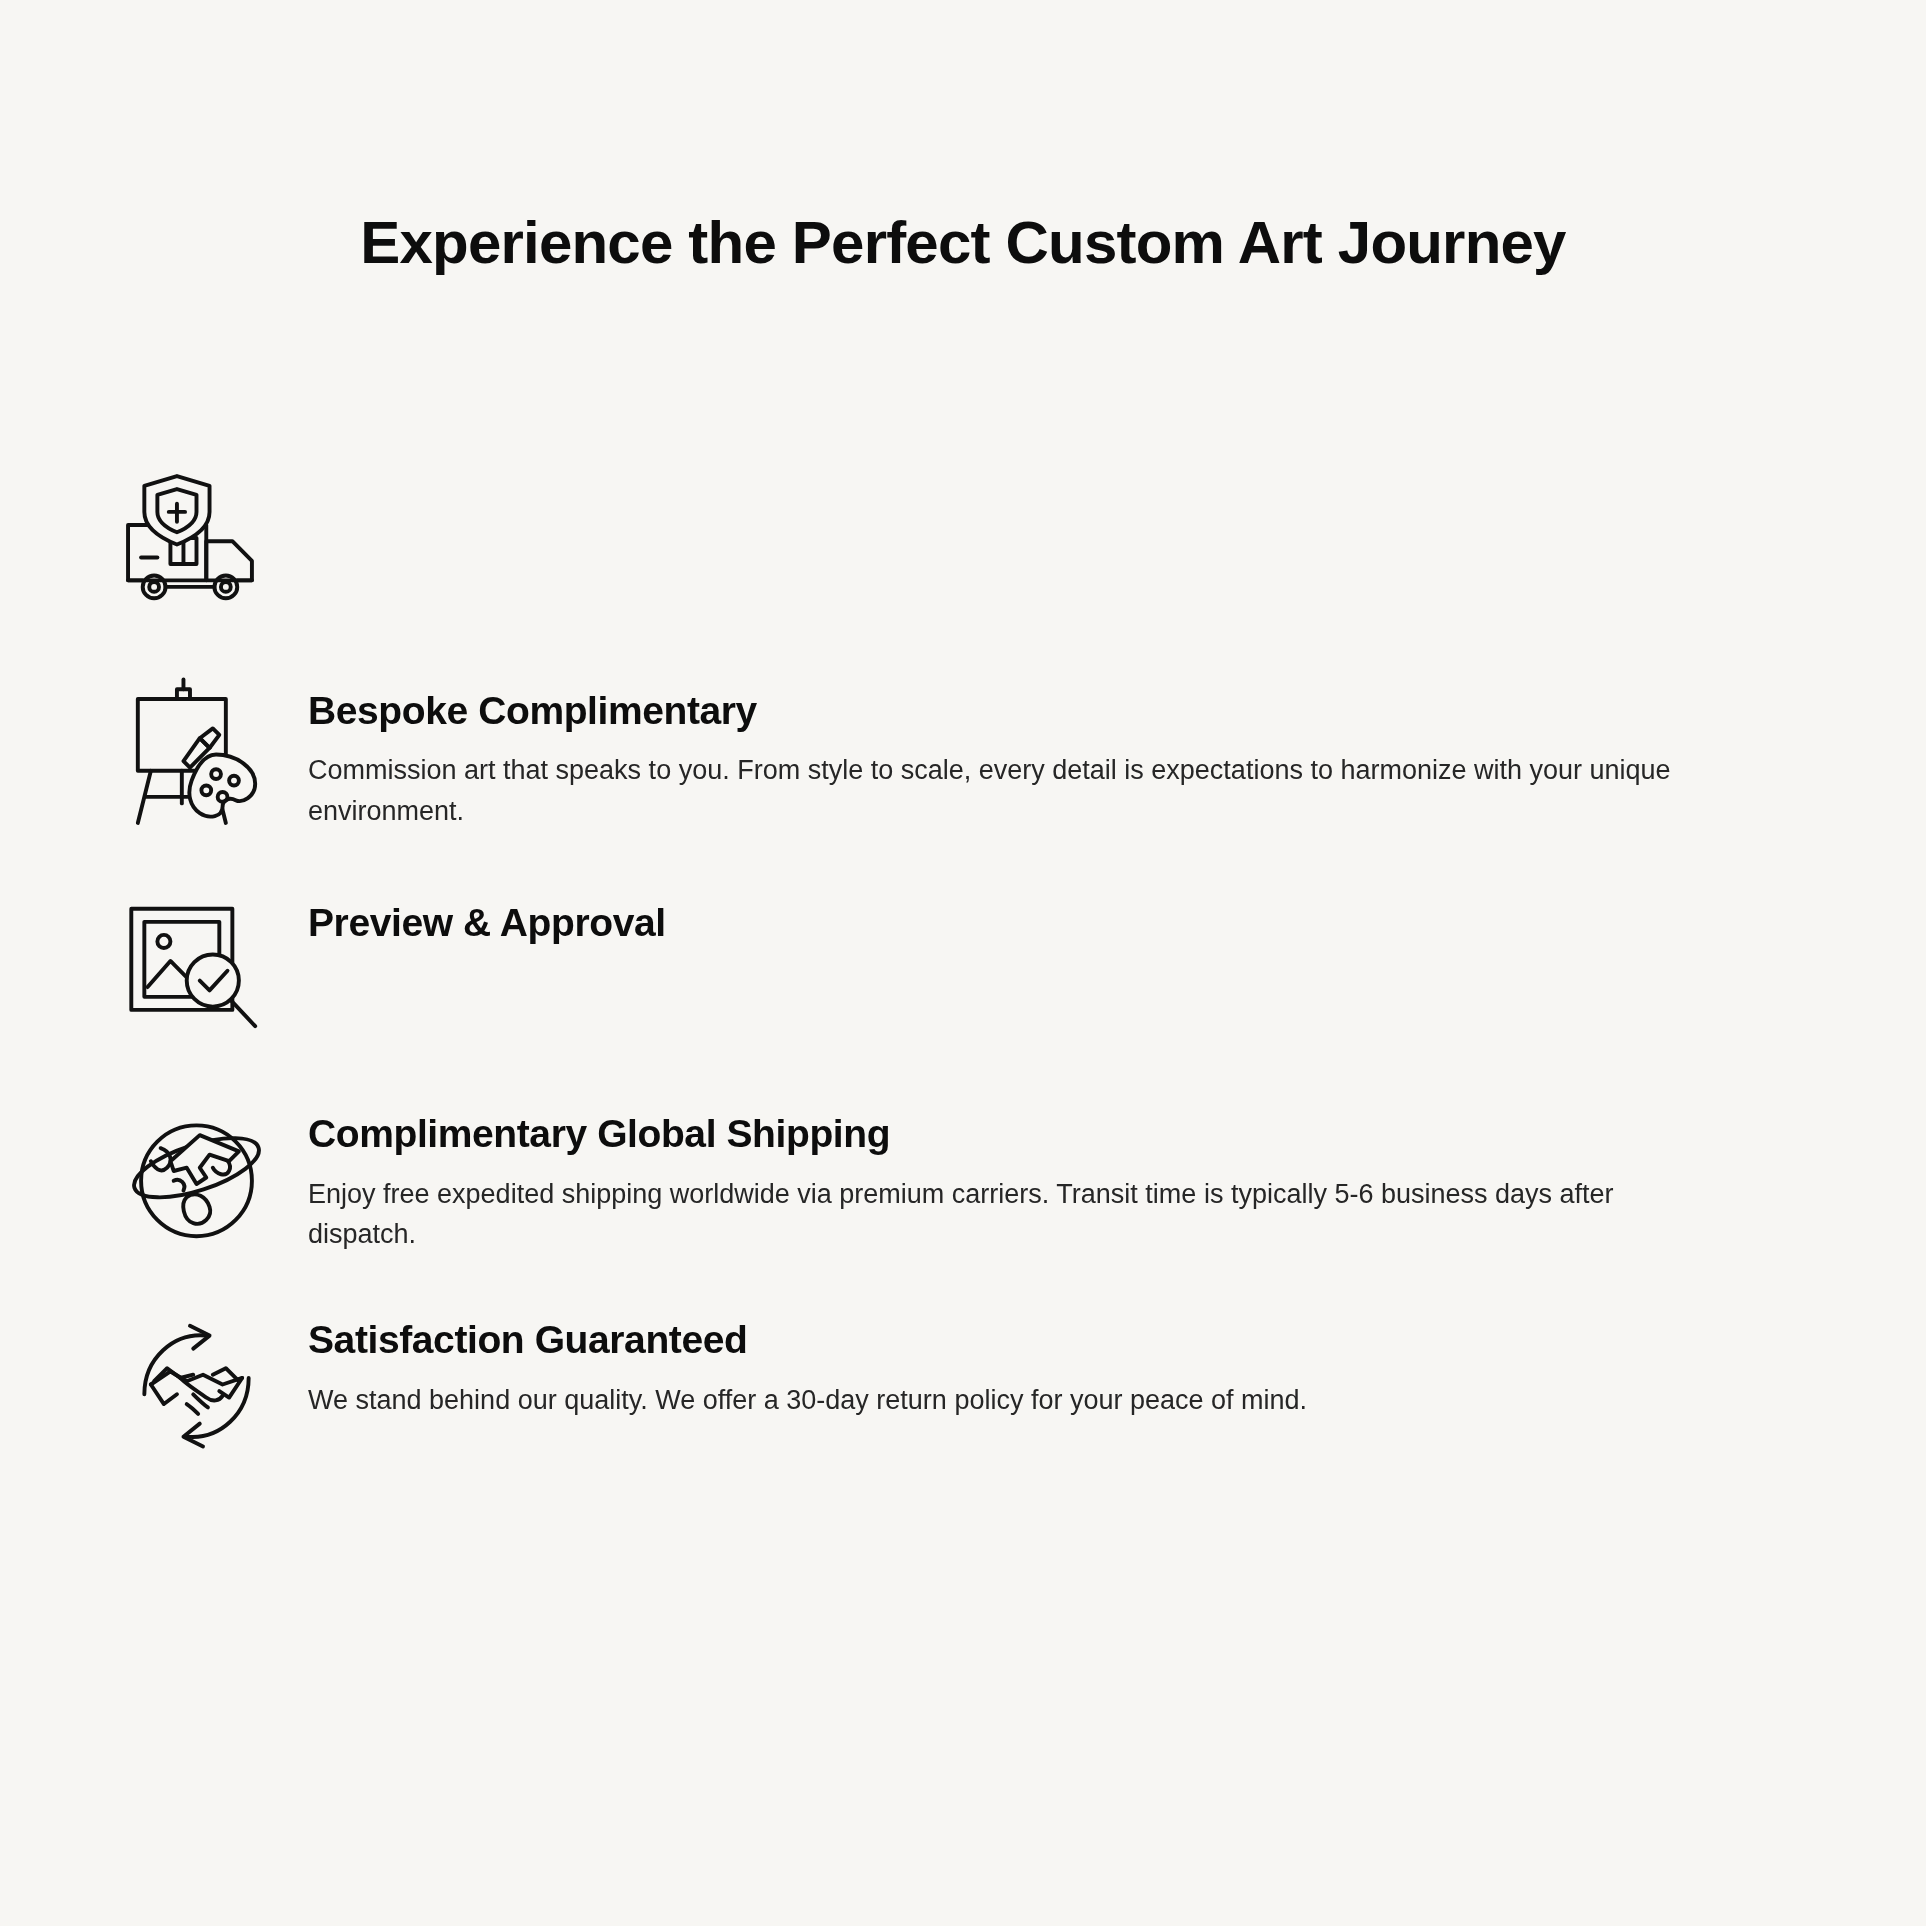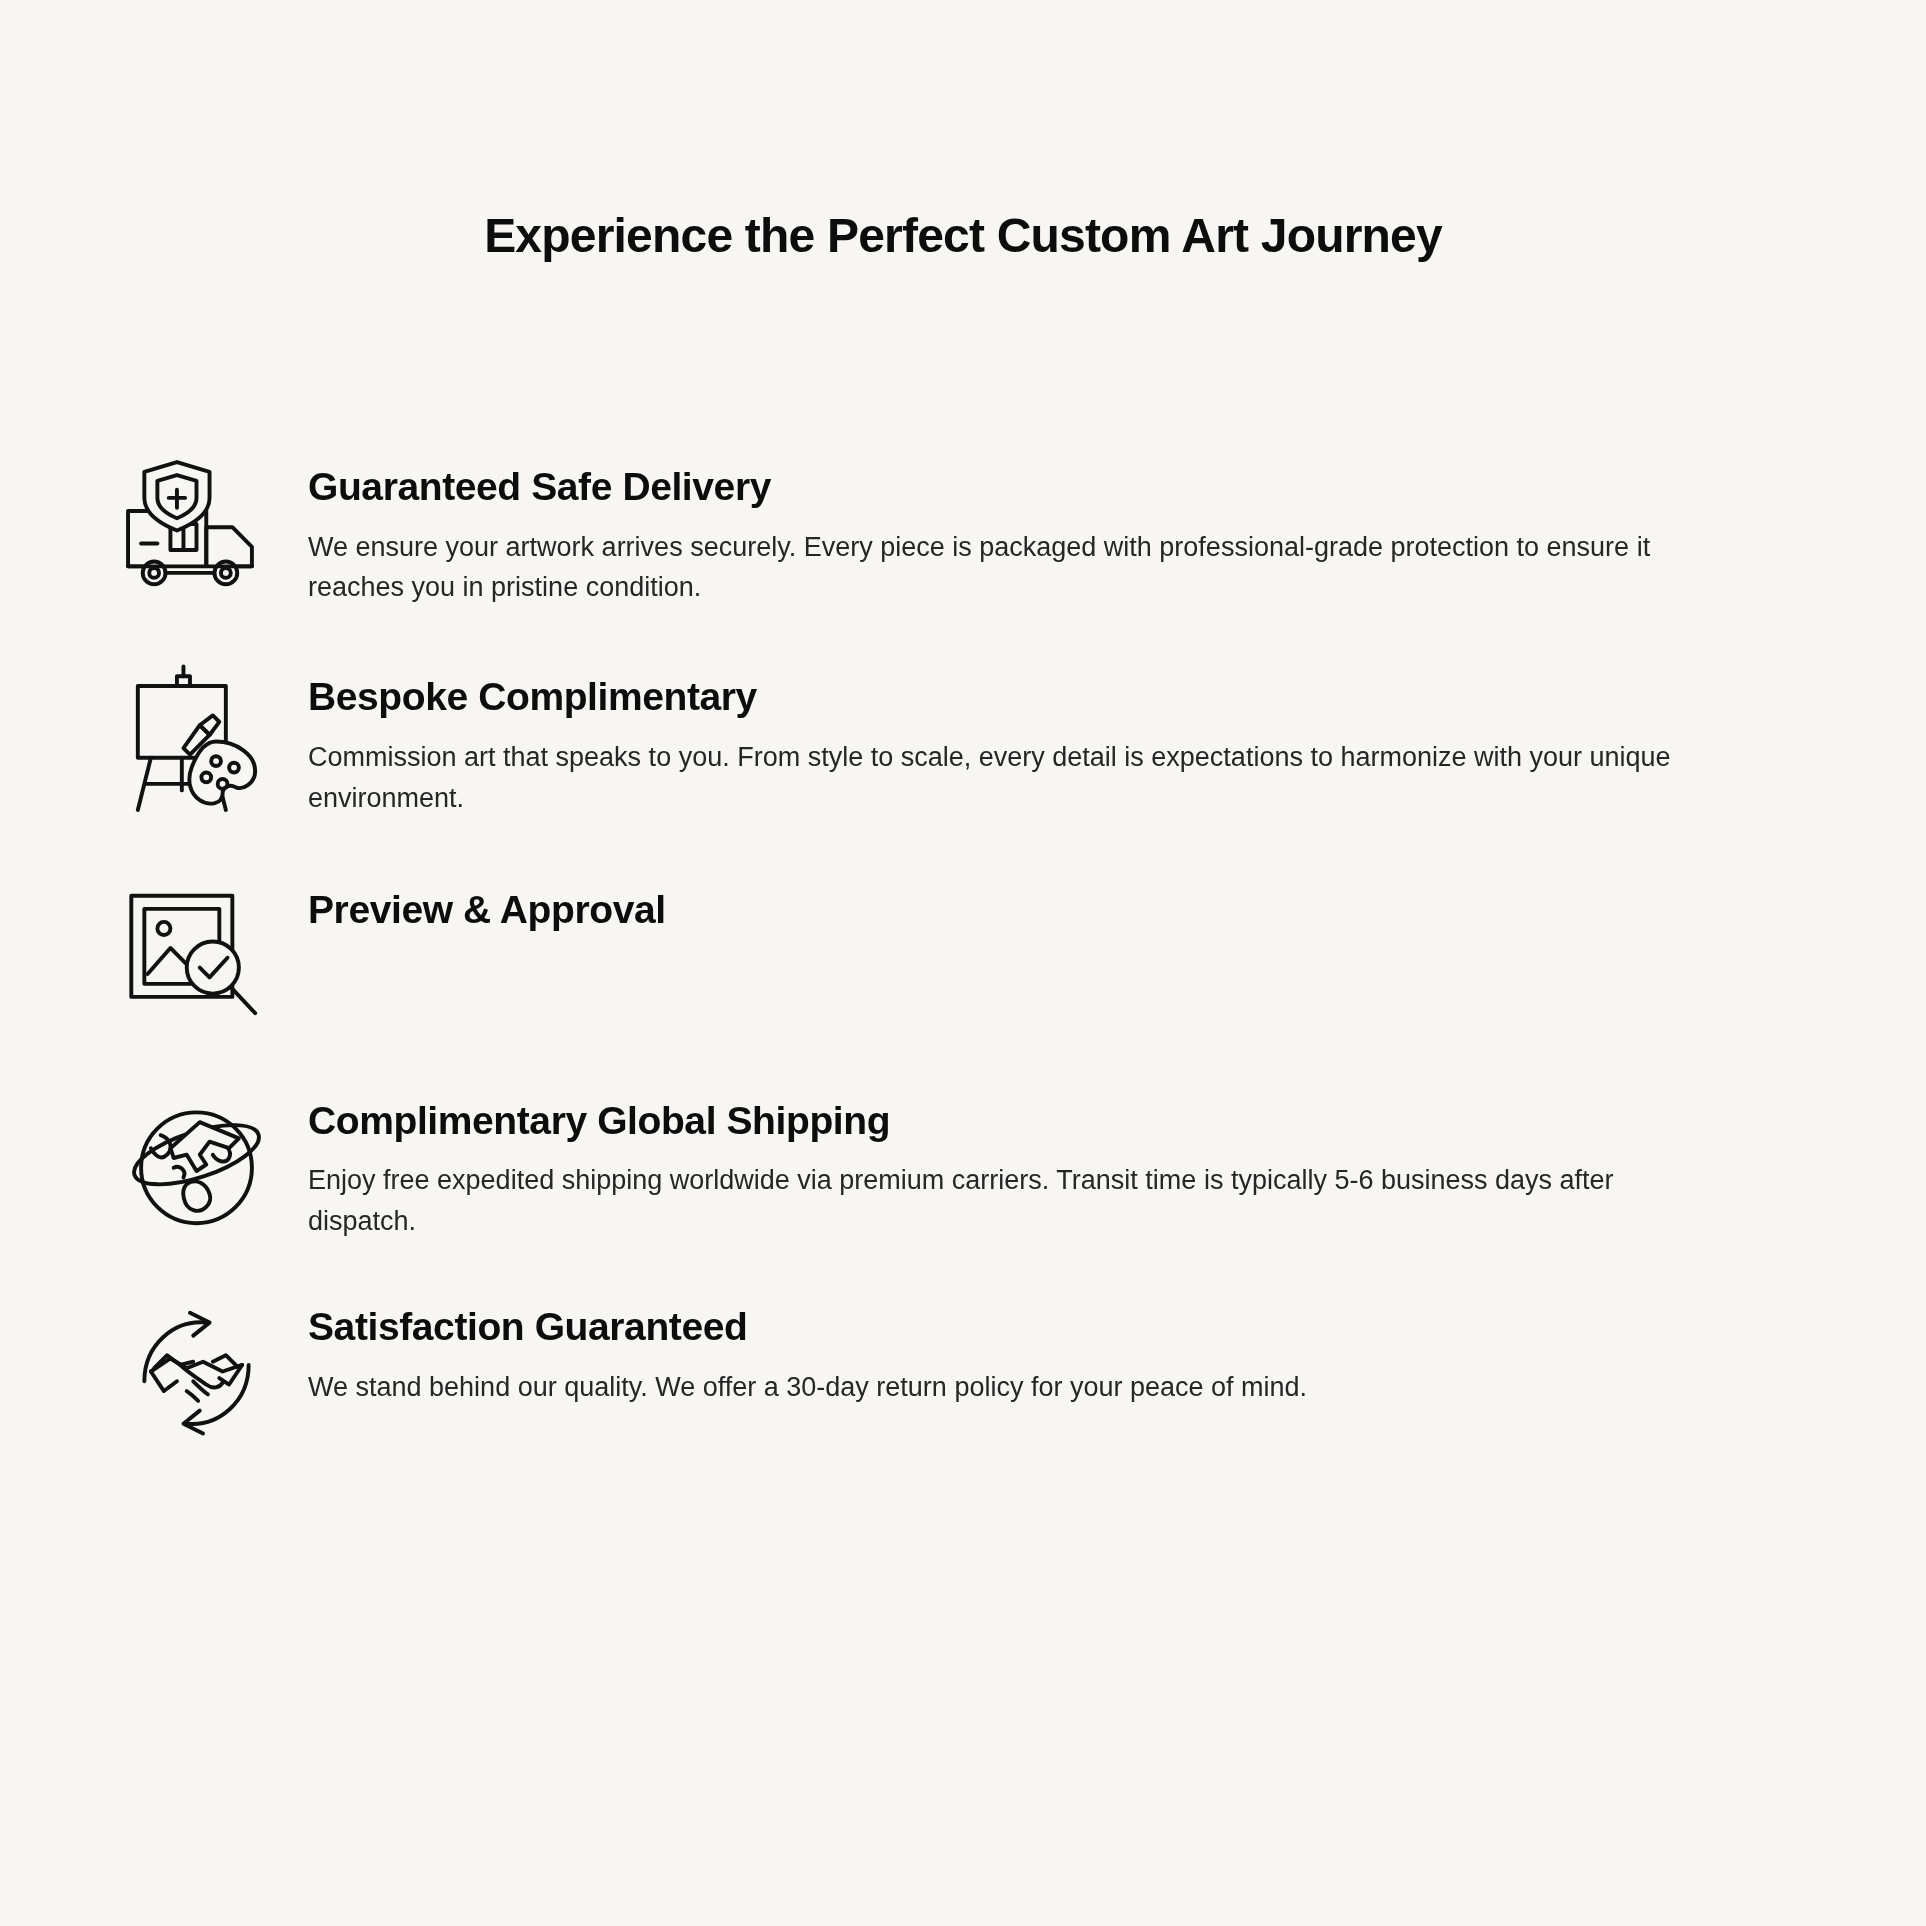--- a/index.html
+++ b/index.html
@@ -16,21 +16,21 @@
   }
   .page {
     width: 1926px;
     height: 1926px;
     box-sizing: border-box;
     padding: 0;
     position: relative;
   }
   .headline {
     text-align: center;
-    font-size: 48px;
+    font-size: 60px;
     font-weight: bold;
     letter-spacing: -0.8px;
     color: #0d0d0d;
     margin: 0;
     padding-top: 210px;
     padding-left: 31px;
     padding-right: 31px;
     line-height: 1.1;
   }
   .features {
@@ -110,24 +110,20 @@
           <path d="M8 72 H17"></path>
           <path d="M75 72 H84"></path>
 
           <path d="M38 8 L58 14 V30 C58 40 48 46 38 50 C28 46 18 40 18 30 V14 Z" fill="#f7f6f3"></path>
           <path d="M38 16 L50 19.5 V30 C50 36 44 40 38 42.5 C32 40 26 36 26 30 V19.5 Z"></path>
           <path d="M38 25 V36"></path>
           <path d="M33 30 H43"></path>
           <path d="M16 58 H26"></path>
         </svg>
       </div>
-      <div class="text-wrap">
-        <div class="feature-title">Guaranteed Safe Delivery</div>
-        <p class="feature-desc">We ensure your artwork arrives securely. Every piece is packaged with professional-grade protection to ensure it reaches you in pristine condition.</p>
-      </div>
     </div>
 
     <div class="feature f2">
       <div class="icon-wrap">
         <svg viewBox="0 0 100 100" fill="none" stroke="#111" stroke-width="2.4" stroke-linecap="round" stroke-linejoin="round">
 
           <rect x="14" y="16" width="54" height="44"></rect>
 
           <path d="M38 10 H46 V16 H38 Z"></path>
           <path d="M42 4 V10"></path>

